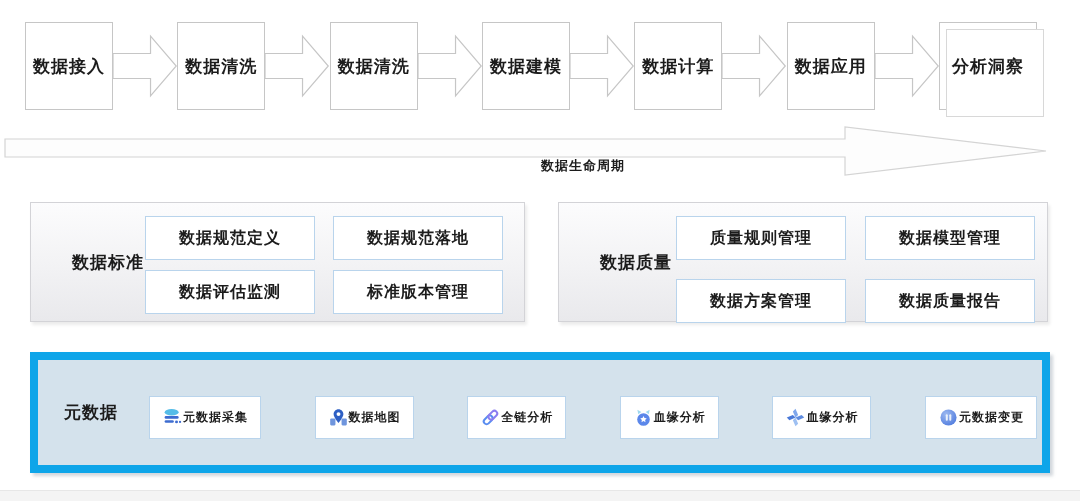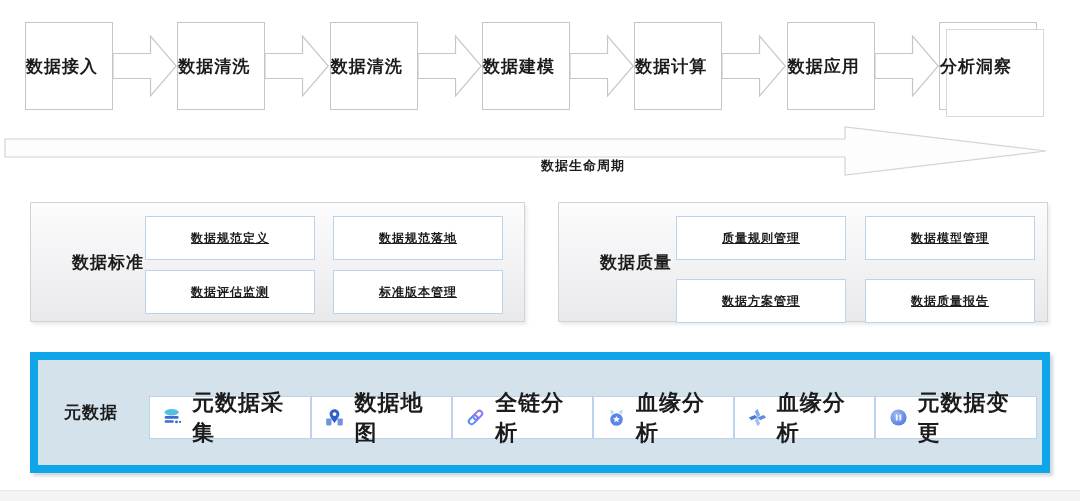--- a/index.html
+++ b/index.html
@@ -6,21 +6,21 @@
   .canvas {
     position:relative; width:1080px; height:501px; overflow:hidden; background:#fff;
     font-family:"Liberation Sans","DejaVu Sans",sans-serif; color:#1c1c1c;
   }
 
   
   .flow-row { position:absolute; left:25px; top:22px; width:1012px; height:88px; display:flex; }
   .flow-box {
     flex:none; width:88px; height:88px; box-sizing:border-box;
     border:1px solid #c6c6c6; background:#fff;
-    display:flex; align-items:center; justify-content:flex-start;
+    display:flex; align-items:center; justify-content:center;
     font-size:17px; font-weight:bold; letter-spacing:1px;
   }
   .flow-box.last { width:98px; position:relative; z-index:0; }
   .flow-box.last::after {
     content:""; position:absolute; left:6px; top:6px; width:96px; height:86px;
     border:1px solid #d8d8d8; background:#fff; z-index:-1;
   }
   .flow-arrow { flex:1 1 auto; height:88px; }
   .flow-arrow svg { display:block; width:100%; height:100%; }
 
@@ -48,41 +48,41 @@
   .panel-grid {
     position:absolute; top:13px;
     display:grid; grid-template-columns:170px 170px; grid-auto-rows:44px;
     column-gap:18px; row-gap:10px;
   }
   .panel-std  .panel-grid { left:114px; }
   .panel-qual .panel-grid { left:117px;gap:19px; }
   .sub-box {
     box-sizing:border-box; background:#fff; border:1px solid #b9d4ec;
     display:flex; align-items:center; justify-content:center;
-    font-size:12px; font-weight:bold; letter-spacing:1px;text-decoration:underline;
+    font-size:16px; font-weight:bold; letter-spacing:1px;
   }
 
   
   .meta-panel {
     position:absolute; left:30px; top:352px; width:1020px; height:121px; box-sizing:border-box;
     background:#d4e2ec; border:8px solid #0ea5e9;
     box-shadow:3px 3px 3px rgba(125,140,155,0.35);
   }
   .meta-title {
     position:absolute; left:26px; top:0; height:100%;
     display:flex; align-items:center; font-size:17px; font-weight:bold; letter-spacing:1px;
   }
   .meta-items {
     position:absolute; left:111px; top:36px; width:888px; height:43px;
     display:flex; justify-content:space-between; align-items:stretch;
   }
   .meta-box {
     box-sizing:border-box; background:#fff; border:1px solid #b9d4ec;
-    display:flex; align-items:center; gap:9px; padding:0 12px;
-    font-size:22px; font-weight:bold; letter-spacing:1px;
+    display:flex; align-items:center; padding:0 12px;
+    font-size:12px; font-weight:bold; letter-spacing:1px;
   }
   .meta-box svg { width:21px; height:21px; flex:none; }
 
   
   .bottom-strip {
     position:absolute; left:0; top:490px; width:1080px; height:11px;
     background:#f4f4f4; border-top:1px solid #e7e7e7;
   }
 </style>
 </head>

